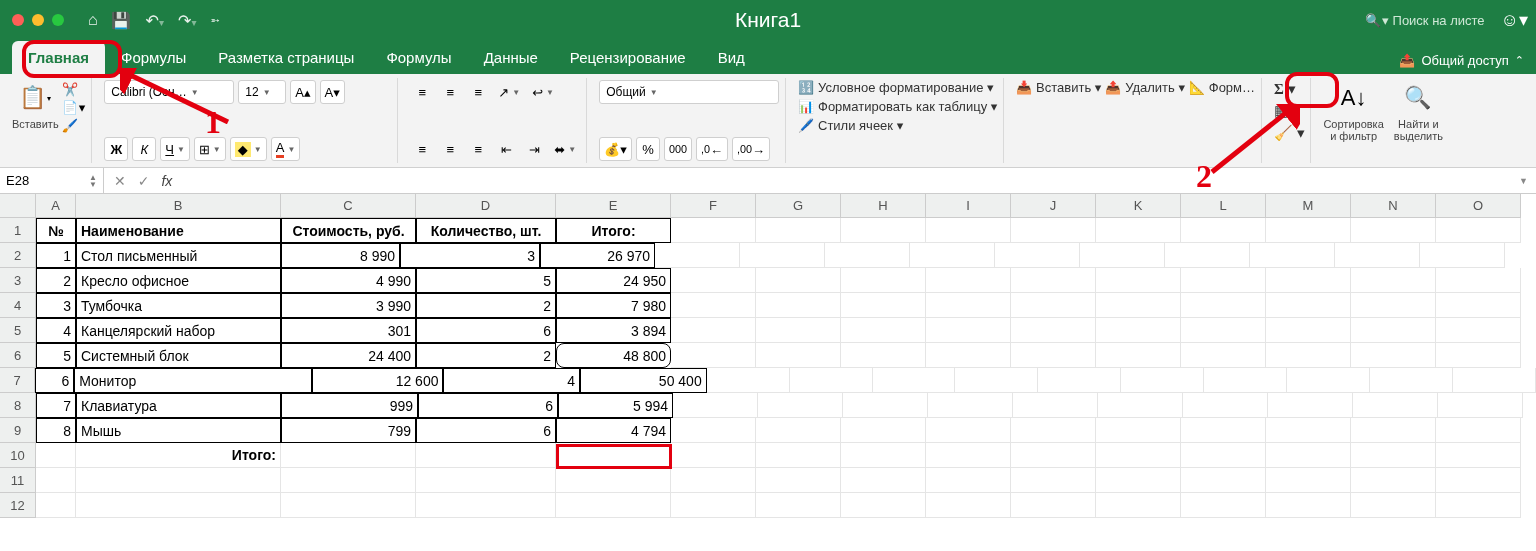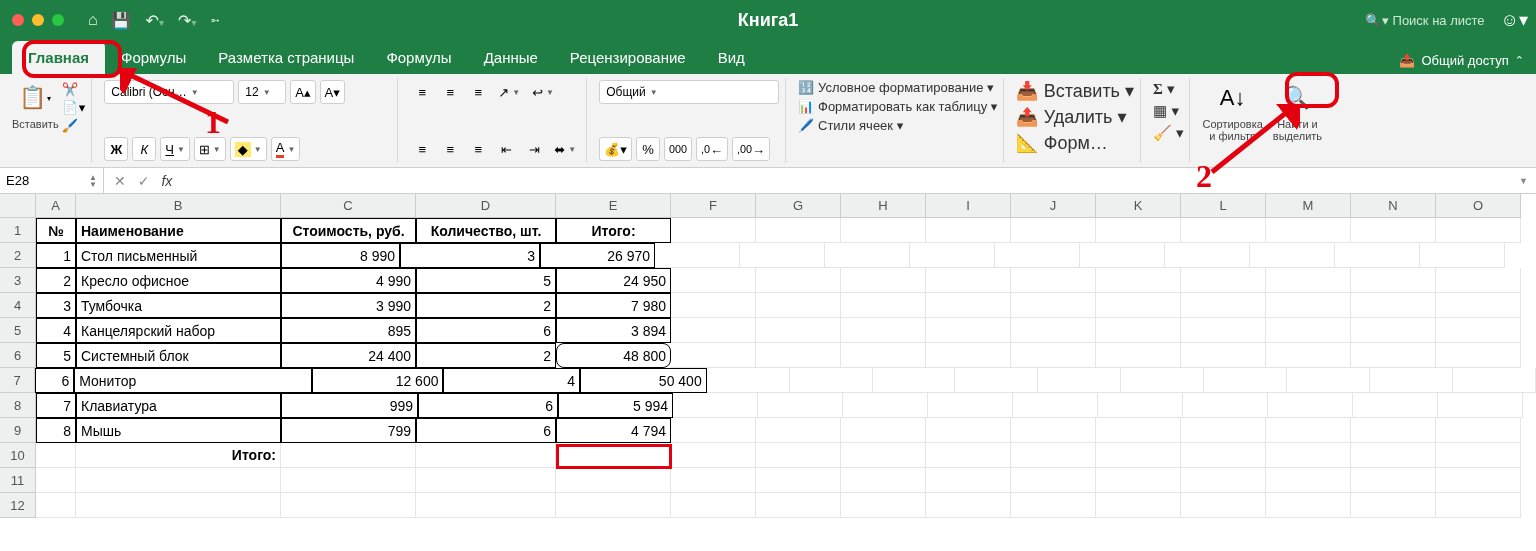--- a/index.html
+++ b/index.html
@@ -6,21 +6,21 @@
 body { width: 1536px; height: 551px; background: #fff; overflow: hidden; font-size: 13px; position: relative; }
 
 
 .titlebar { height: 40px; background: #1e7e44; display: flex; align-items: center; color: #fff; padding: 0 8px; position: relative; }
 .traffic-lights { display: flex; gap: 8px; margin-left: 4px; }
 .tl { width: 12px; height: 12px; border-radius: 50%; }
 .tl.red { background: #ff5f57; } .tl.yellow { background: #febc2e; } .tl.green { background: #28c840; }
 .title-toolbar { display: flex; align-items: center; gap: 14px; margin-left: 24px; }
 .title-toolbar .ico { font-size: 16px; opacity: .9; }
 .title-toolbar .sep { opacity: .5; font-size: 10px; }
-.title-center { position: absolute; left: 50%; transform: translateX(-50%); font-size: 18px; font-weight: 700; }
+.title-center { position: absolute; left: 50%; transform: translateX(-50%); font-size: 21px; font-weight: 400; }
 .title-right { margin-left: auto; display: flex; align-items: center; gap: 8px; }
 .search-box { display: flex; align-items: center; color: #cfe8d6; font-size: 13px; }
 .search-box .mag { margin-right: 4px; }
 .prof { font-size: 18px; margin-left: 8px; }
 
 
 .tabbar { height: 34px; background: #1e7e44; display: flex; align-items: flex-end; color: #fff; padding: 0 12px; position: relative; }
 .tab { padding: 8px 16px; font-size: 15px; cursor: pointer; }
 .tab.active { background: #f3f3f3; color: #1e7e44; border-radius: 6px 6px 0 0; font-weight: 600; }
 .tabbar-right { margin-left: auto; display: flex; align-items: center; gap: 6px; padding-bottom: 6px; }
@@ -197,21 +197,21 @@
 
   <div class="rgroup">
     <div style="display:flex;flex-direction:column;gap:4px;font-size:13px;color:#333">
       <div>🔢 <span>Условное форматирование</span> ▾</div>
       <div>📊 <span>Форматировать как таблицу</span> ▾</div>
       <div>🖊️ <span>Стили ячеек</span> ▾</div>
     </div>
   </div>
 
   <div class="rgroup">
-    <div style="display:flex;flex-direction:column;gap:4px;font-size:18px;color:#333">
+    <div style="display:flex;gap:4px;font-size:13px;color:#333">
       <div>📥 <span>Вставить</span> ▾</div>
       <div>📤 <span>Удалить</span> ▾</div>
       <div>📐 <span>Форм…</span></div>
     </div>
   </div>
 
   <div class="rgroup">
     <div style="display:flex;flex-direction:column;gap:4px;font-size:15px;color:#333">
       <div><span style="font-family:serif;font-weight:bold">Σ</span> ▾</div>
       <div>▦ ▾</div>
@@ -340,21 +340,21 @@
       <div class="cell" style="width: 85px;"></div>
       <div class="cell" style="width: 85px;"></div>
       <div class="cell" style="width: 85px;"></div>
       <div class="cell" style="width: 85px;"></div>
       <div class="cell" style="width: 85px;"></div>
     </div>
     <div class="grow">
       <div class="rowhead">5</div>
       <div class="cell data r" style="width: 40px;">4</div>
       <div class="cell data l" style="width: 205px;">Канцелярский набор</div>
-      <div class="cell data r" style="width: 135px;">895</div>
+      <div class="cell data r" style="width: 135px;">301</div>
       <div class="cell data r" style="width: 140px;">6</div>
       <div class="cell data r" style="width: 115px;">3 894</div>
       <div class="cell" style="width: 85px;"></div>
       <div class="cell" style="width: 85px;"></div>
       <div class="cell" style="width: 85px;"></div>
       <div class="cell" style="width: 85px;"></div>
       <div class="cell" style="width: 85px;"></div>
       <div class="cell" style="width: 85px;"></div>
       <div class="cell" style="width: 85px;"></div>
       <div class="cell" style="width: 85px;"></div>

